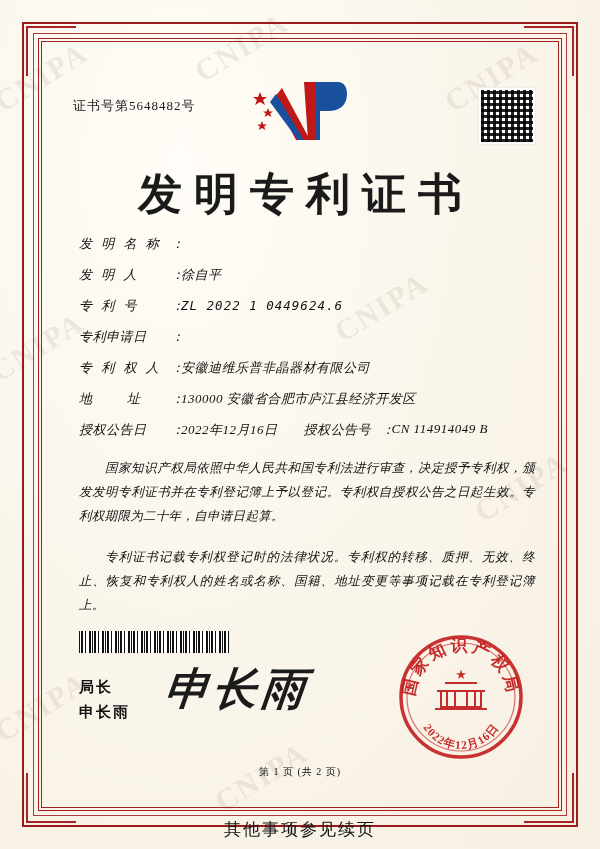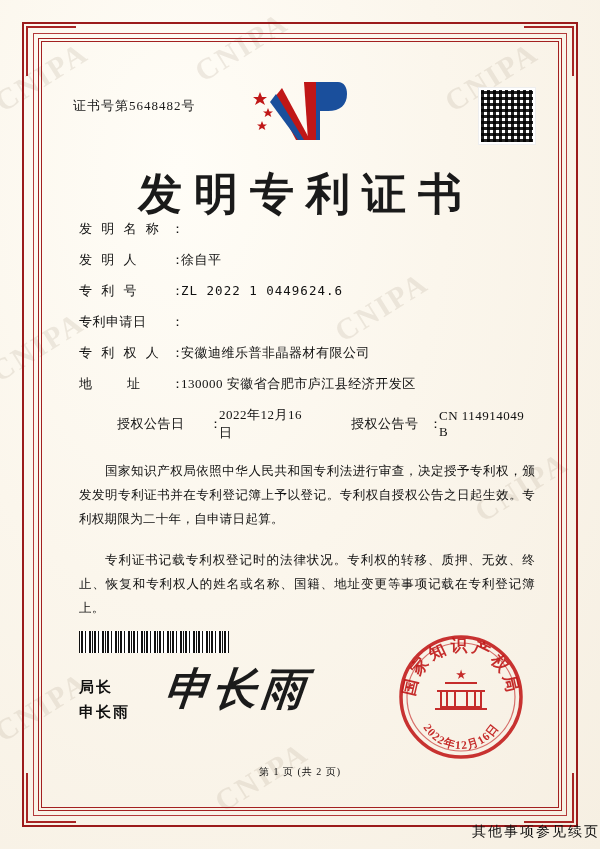--- a/index.html
+++ b/index.html
@@ -75,39 +75,39 @@
   }
   .title{
     position:absolute;left:0;right:0;top:105px;
     text-align:center;
     font-family:"Liberation Serif",serif;
     font-size:44px;font-weight:bold;color:#1a1a1a;
     letter-spacing:12px;
     text-indent:12px;
   }
   .fields{
-    position:absolute;left:24px;right:10px;top:160px;
+    position:absolute;left:24px;right:10px;top:175px;font-style:italic;
   }
   .row{
     display:flex;align-items:baseline;
     margin-bottom:13px;
     font-family:"Liberation Serif",serif;
     font-size:13px;color:#111;
   }
   .label{
     width:92px;flex:0 0 92px;
     letter-spacing:3px;
     white-space:nowrap;
   }
   .label.lbl-wide{letter-spacing:0.5px;}
   .colon{width:10px;flex:0 0 10px;}
   .value{flex:1;letter-spacing:0.5px;}
   .value.mono{font-family:"DejaVu Sans Mono","Liberation Mono",monospace;font-size:12.5px;letter-spacing:1px;}
   .row-split{display:flex;align-items:baseline;}
-  .row-split .seg{display:flex;align-items:center;margin-left:38px;}
+  .row-split .seg{display:flex;align-items:flex-start;}
   .seg2{margin-left:26px;}
   .seg2 .label{width:78px;flex:0 0 78px;}
 
   .para{
     margin-top:18px;
     font-family:"Liberation Serif",serif;
     font-size:12.5px;color:#111;
     line-height:1.9;
     text-align:justify;
     text-indent:26px;
@@ -139,23 +139,23 @@
     width:128px;height:128px;
   }
   .page-num{
     position:absolute;left:0;right:0;top:705px;
     text-align:center;
     font-family:"Liberation Serif",serif;
     font-size:10px;color:#111;letter-spacing:1px;
   }
   .footer-note{
     position:absolute;left:0;right:0;bottom:8px;
-    text-align:right;
-    font-family:"Liberation Serif",serif;
-    font-size:14px;color:#111;letter-spacing:2px;
+    text-align:center;
+    font-family:"Liberation Serif",serif;
+    font-size:17px;color:#111;letter-spacing:2px;
   }
 </style>
 </head>
 <body>
 
 <div class="page">
 
   <div class="wm" style="left:-10px;top:60px;">CNIPA</div>
   <div class="wm" style="left:190px;top:30px;">CNIPA</div>
   <div class="wm" style="left:440px;top:60px;">CNIPA</div>

